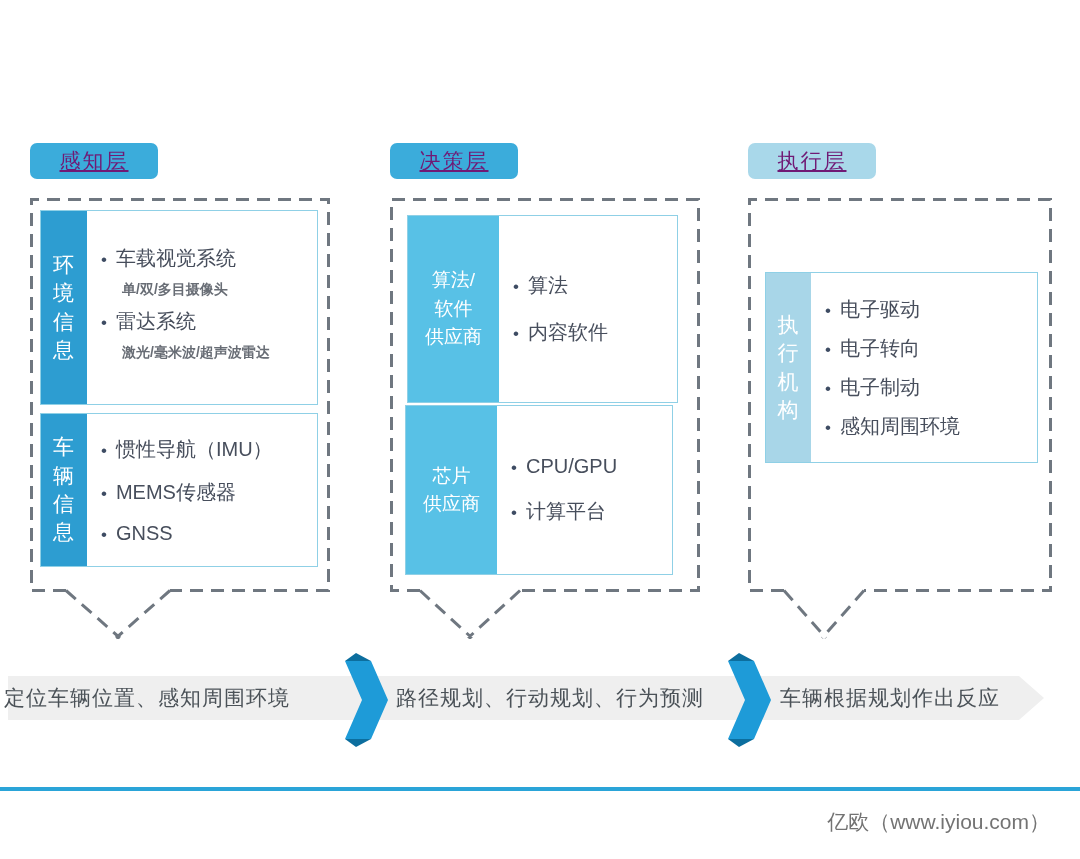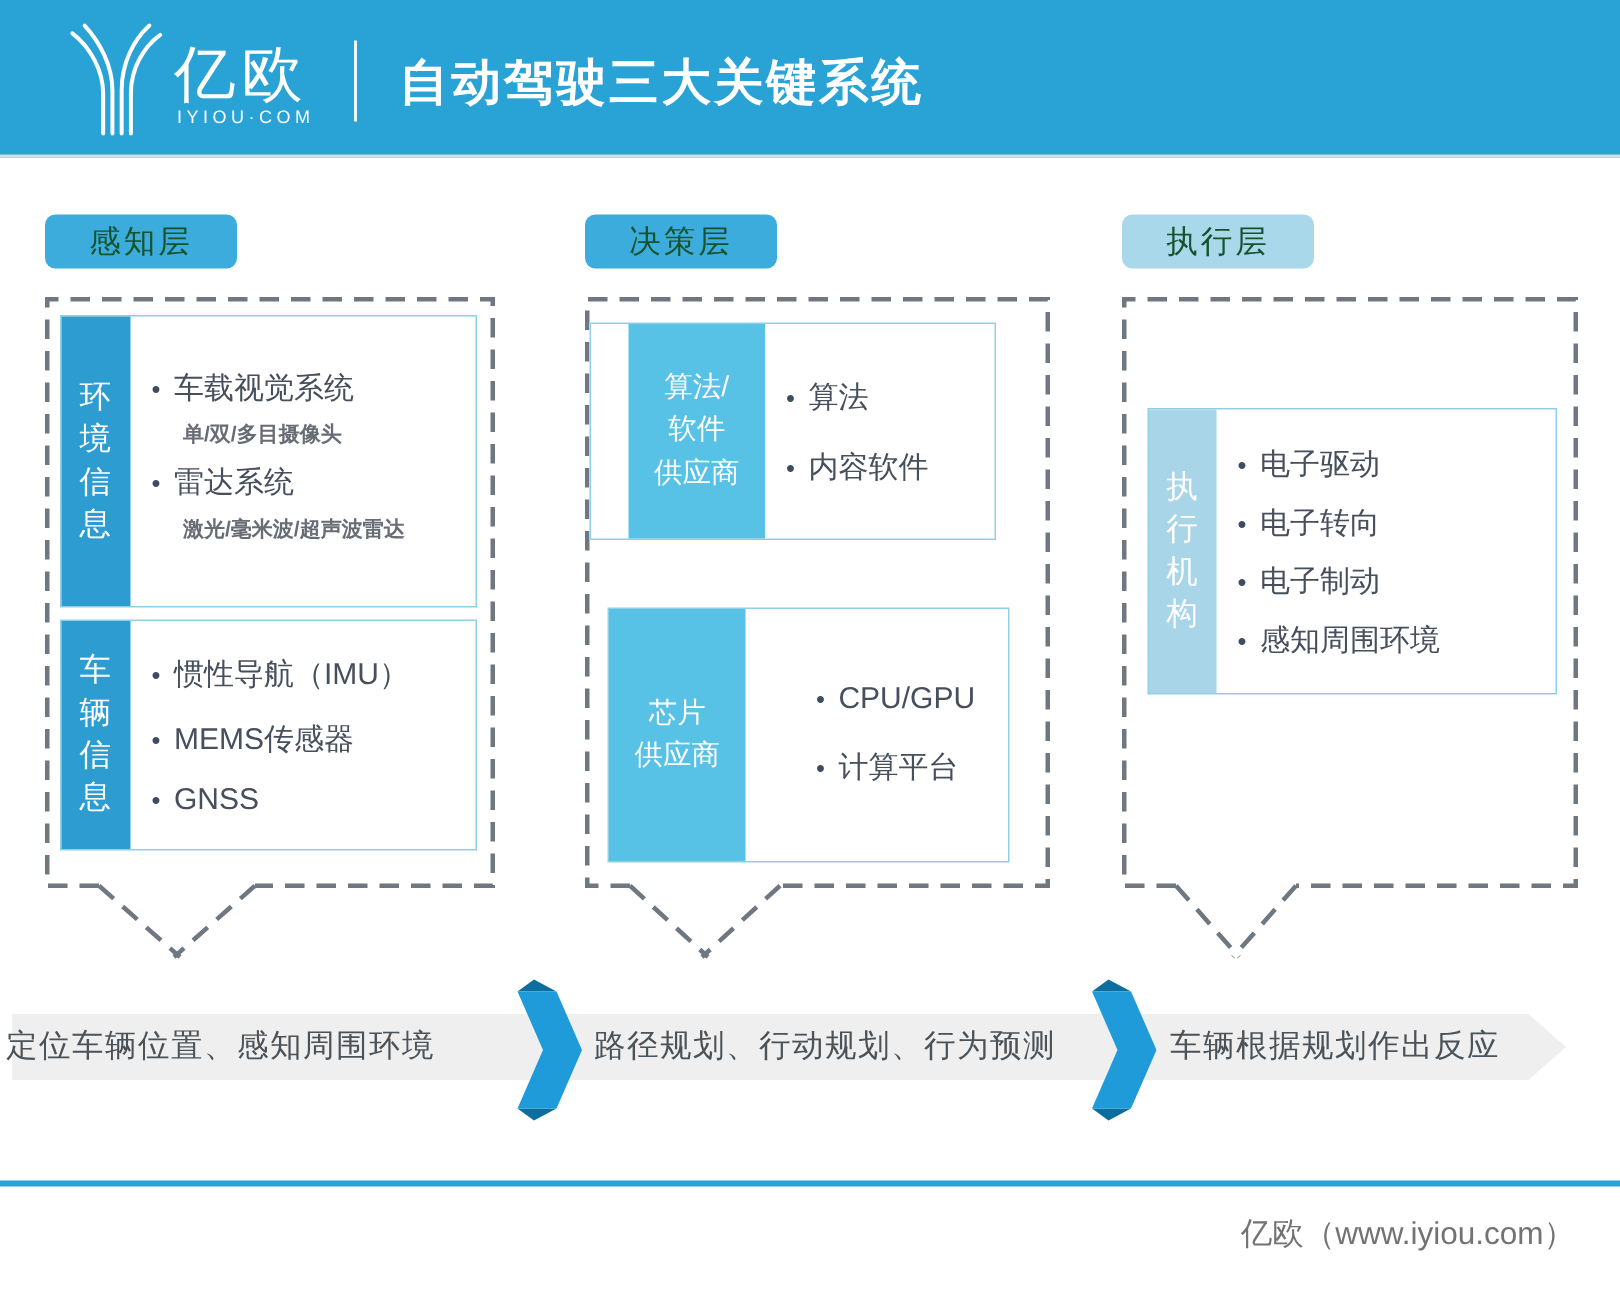--- a/index.html
+++ b/index.html
@@ -14,21 +14,21 @@
   .logo-sub{position:absolute;left:118px;top:71px;font-size:12px;color:#fff;letter-spacing:3px;}
   .header-divider{position:absolute;left:236px;top:27px;width:2px;height:54px;background:rgba(255,255,255,.92);}
   .page-title{position:absolute;left:266px;top:33px;font-size:33px;font-weight:bold;color:#fff;letter-spacing:2px;}
 
   
   .column{position:absolute;top:143px;height:500px;}
   .col-0{left:30px;width:300px;}
   .col-1{left:390px;width:310px;}
   .col-2{left:748px;width:304px;}
   .pill{position:absolute;left:0;top:0;width:128px;height:36px;border-radius:7px;
-        color:#14532d;font-size:21px;display:flex;align-items:center;justify-content:center;letter-spacing:2px;}
+        color:#701a75;font-size:21px;display:flex;align-items:center;justify-content:center;letter-spacing:2px;text-decoration:underline;}
   .pill-blue{background:#3BACDB;}
   .pill-light{background:#A9D8EA;}
   .dashed-area{position:absolute;left:0;top:55px;width:100%;height:394px;}
   .dashed-svg{position:absolute;left:0;top:0;overflow:visible;}
 
   .info-box{position:absolute;background:#fff;border:1.5px solid #8FD0E6;display:flex;box-sizing:border-box;}
   .side-label{color:#fff;display:flex;align-items:center;justify-content:center;text-align:center;
               white-space:pre-line;flex-shrink:0;}
   .panel-dark{background:#2D9DD1;}
   .panel-mid{background:#58C1E6;}
@@ -41,22 +41,22 @@
   .bullet{color:#3E4C63;font-size:17px;margin:0 9px 0 2px;}
   .sub{font-size:14px;font-weight:bold;color:#686D75;margin:9px 0 9px 23px;}
   .gap16 .item{margin:8px 0;}
   .gap18 .item{margin:10px 0;}
   .gap12 .item{margin:6px 0;}
 
   
   .col-0 .box-a{left:10px;top:12px;width:278px;height:195px;}
   .col-0 .box-b{left:10px;top:215px;width:278px;height:154px;}
   .col-0 .side-label{width:46px;}
-  .col-1 .box-a{left:3px;top:17px;width:271px;height:145px;padding-left:25px;}
-  .col-1 .box-b{left:15px;top:207px;width:268px;height:170px;gap:33px;}
+  .col-1 .box-a{left:17px;top:17px;width:271px;height:188px;}
+  .col-1 .box-b{left:15px;top:207px;width:268px;height:170px;}
   .col-1 .side-label{width:91px;}
   .col-2 .box-a{left:17px;top:74px;width:273px;height:191px;}
   .col-2 .side-label{width:45px;}
 
   
   .flow-band{position:absolute;left:8px;top:676px;width:1036px;height:44px;background:#EFEFEF;z-index:1;
              -webkit-clip-path:polygon(0 0,calc(100% - 25px) 0,100% 50%,calc(100% - 25px) 100%,0 100%);
              clip-path:polygon(0 0,calc(100% - 25px) 0,100% 50%,calc(100% - 25px) 100%,0 100%);}
   .flow-text{position:absolute;top:676px;height:44px;line-height:44px;font-size:21px;color:#4B5258;z-index:3;letter-spacing:1px;}
   .flow-text-0{left:4px;}
@@ -70,34 +70,20 @@
   .footer-line{position:absolute;left:0;top:787px;width:1080px;height:4px;background:#2AA4D8;}
   .source-text{position:absolute;left:12px;top:808px;font-size:21px;color:#75787D;
                font-family:"Liberation Serif","DejaVu Serif",serif;letter-spacing:1px;}
   .credit-text{position:absolute;right:30px;top:808px;font-size:21px;color:#737373;}
 </style>
 </head>
 <body>
 
 <div class="page">
 
-  <div class="header">
-    <svg class="logo-icon" width="66" height="76" viewBox="0 0 60 74">
-      <g stroke="#ffffff" stroke-width="2.6" fill="none" stroke-linecap="round">
-        <path d="M22,72 L22,46 C22,32 14,16 2,7"></path>
-        <path d="M28,72 L28,44 C28,28 20,13 10,2"></path>
-        <path d="M34,72 L34,44 C34,26 42,11 52,2"></path>
-        <path d="M40,72 L40,46 C40,30 48,16 59,8"></path>
-      </g>
-    </svg>
-    <div class="logo-text">亿欧</div>
-    <div class="logo-sub">IYIOU·COM</div>
-    <div class="header-divider"></div>
-    <div class="page-title">自动驾驶三大关键系统</div>
-  </div>
 
   <div class="column col-0">
     <div class="pill pill-blue">感知层</div>
     <div class="dashed-area">
       <svg class="dashed-svg" width="300" height="446" viewBox="0 0 300 446">
         <path d="M36 392.5 H1.5 V1.5 H298.5 V392.5 H140 M36 392.5 L90 440 M140 392.5 L86 440" fill="none" stroke="#6F7780" stroke-width="3" stroke-dasharray="13 8"></path>
       </svg>
       <div class="info-box box-a">
         <div class="side-label panel-dark side-vert">环
 境

